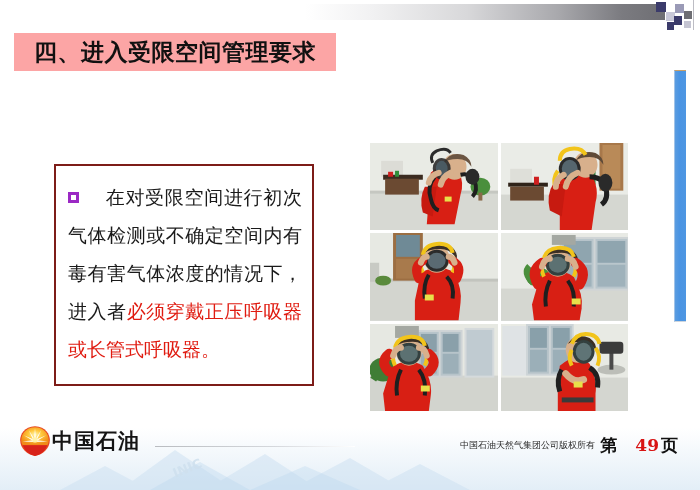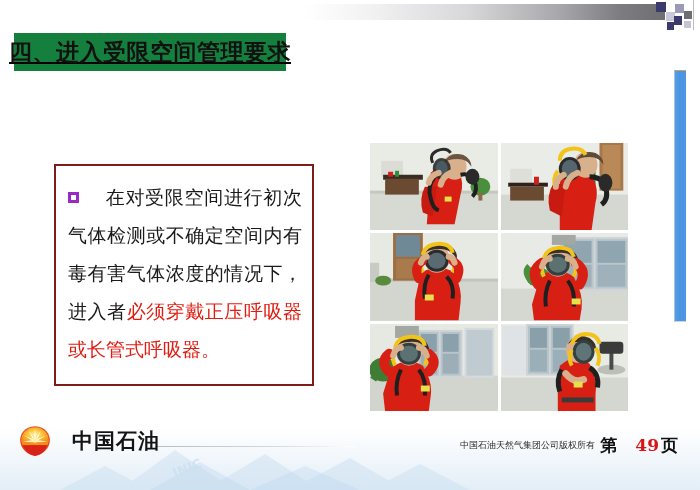--- a/index.html
+++ b/index.html
@@ -46,27 +46,26 @@
     border-top: 1px solid #c8a06a;
     border-left: 1px solid #9fc2e8;
     border-bottom: 1px solid #cfd6dd;
   }
 
   
   .title-banner {
     position: absolute;
     left: 14px;
     top: 33px;
-    width: 272px;
+    width: 322px;
     height: 38px;
-    background: #15803d;
+    background: #fca5a5;
     display: flex;
     align-items: center;
     justify-content: center;
-    text-decoration: underline;
   }
   .title-banner .title-text {
     font-family: "DejaVu Sans", "Liberation Sans", sans-serif;
     font-size: 23px;
     font-weight: bold;
     color: #111111;
     letter-spacing: 0.5px;
     white-space: nowrap;
   }
 
@@ -154,21 +153,21 @@
     width: 200px;
     height: 1px;
     background: linear-gradient(to right, #b9bcc0 0%, #d5d8dc 60%, #ffffff 100%);
   }
   .brand {
     position: absolute;
     left: 18px;
     bottom: 32px;
     display: flex;
     align-items: center;
-    gap: 20px;
+    gap: 0;
   }
   .brand-logo { width: 34px; height: 34px; display: block; }
   .brand-name {
     font-family: "DejaVu Sans", "Liberation Sans", sans-serif;
     font-size: 21px;
     font-weight: bold;
     color: #141414;
     letter-spacing: 1px;
     white-space: nowrap;
   }

